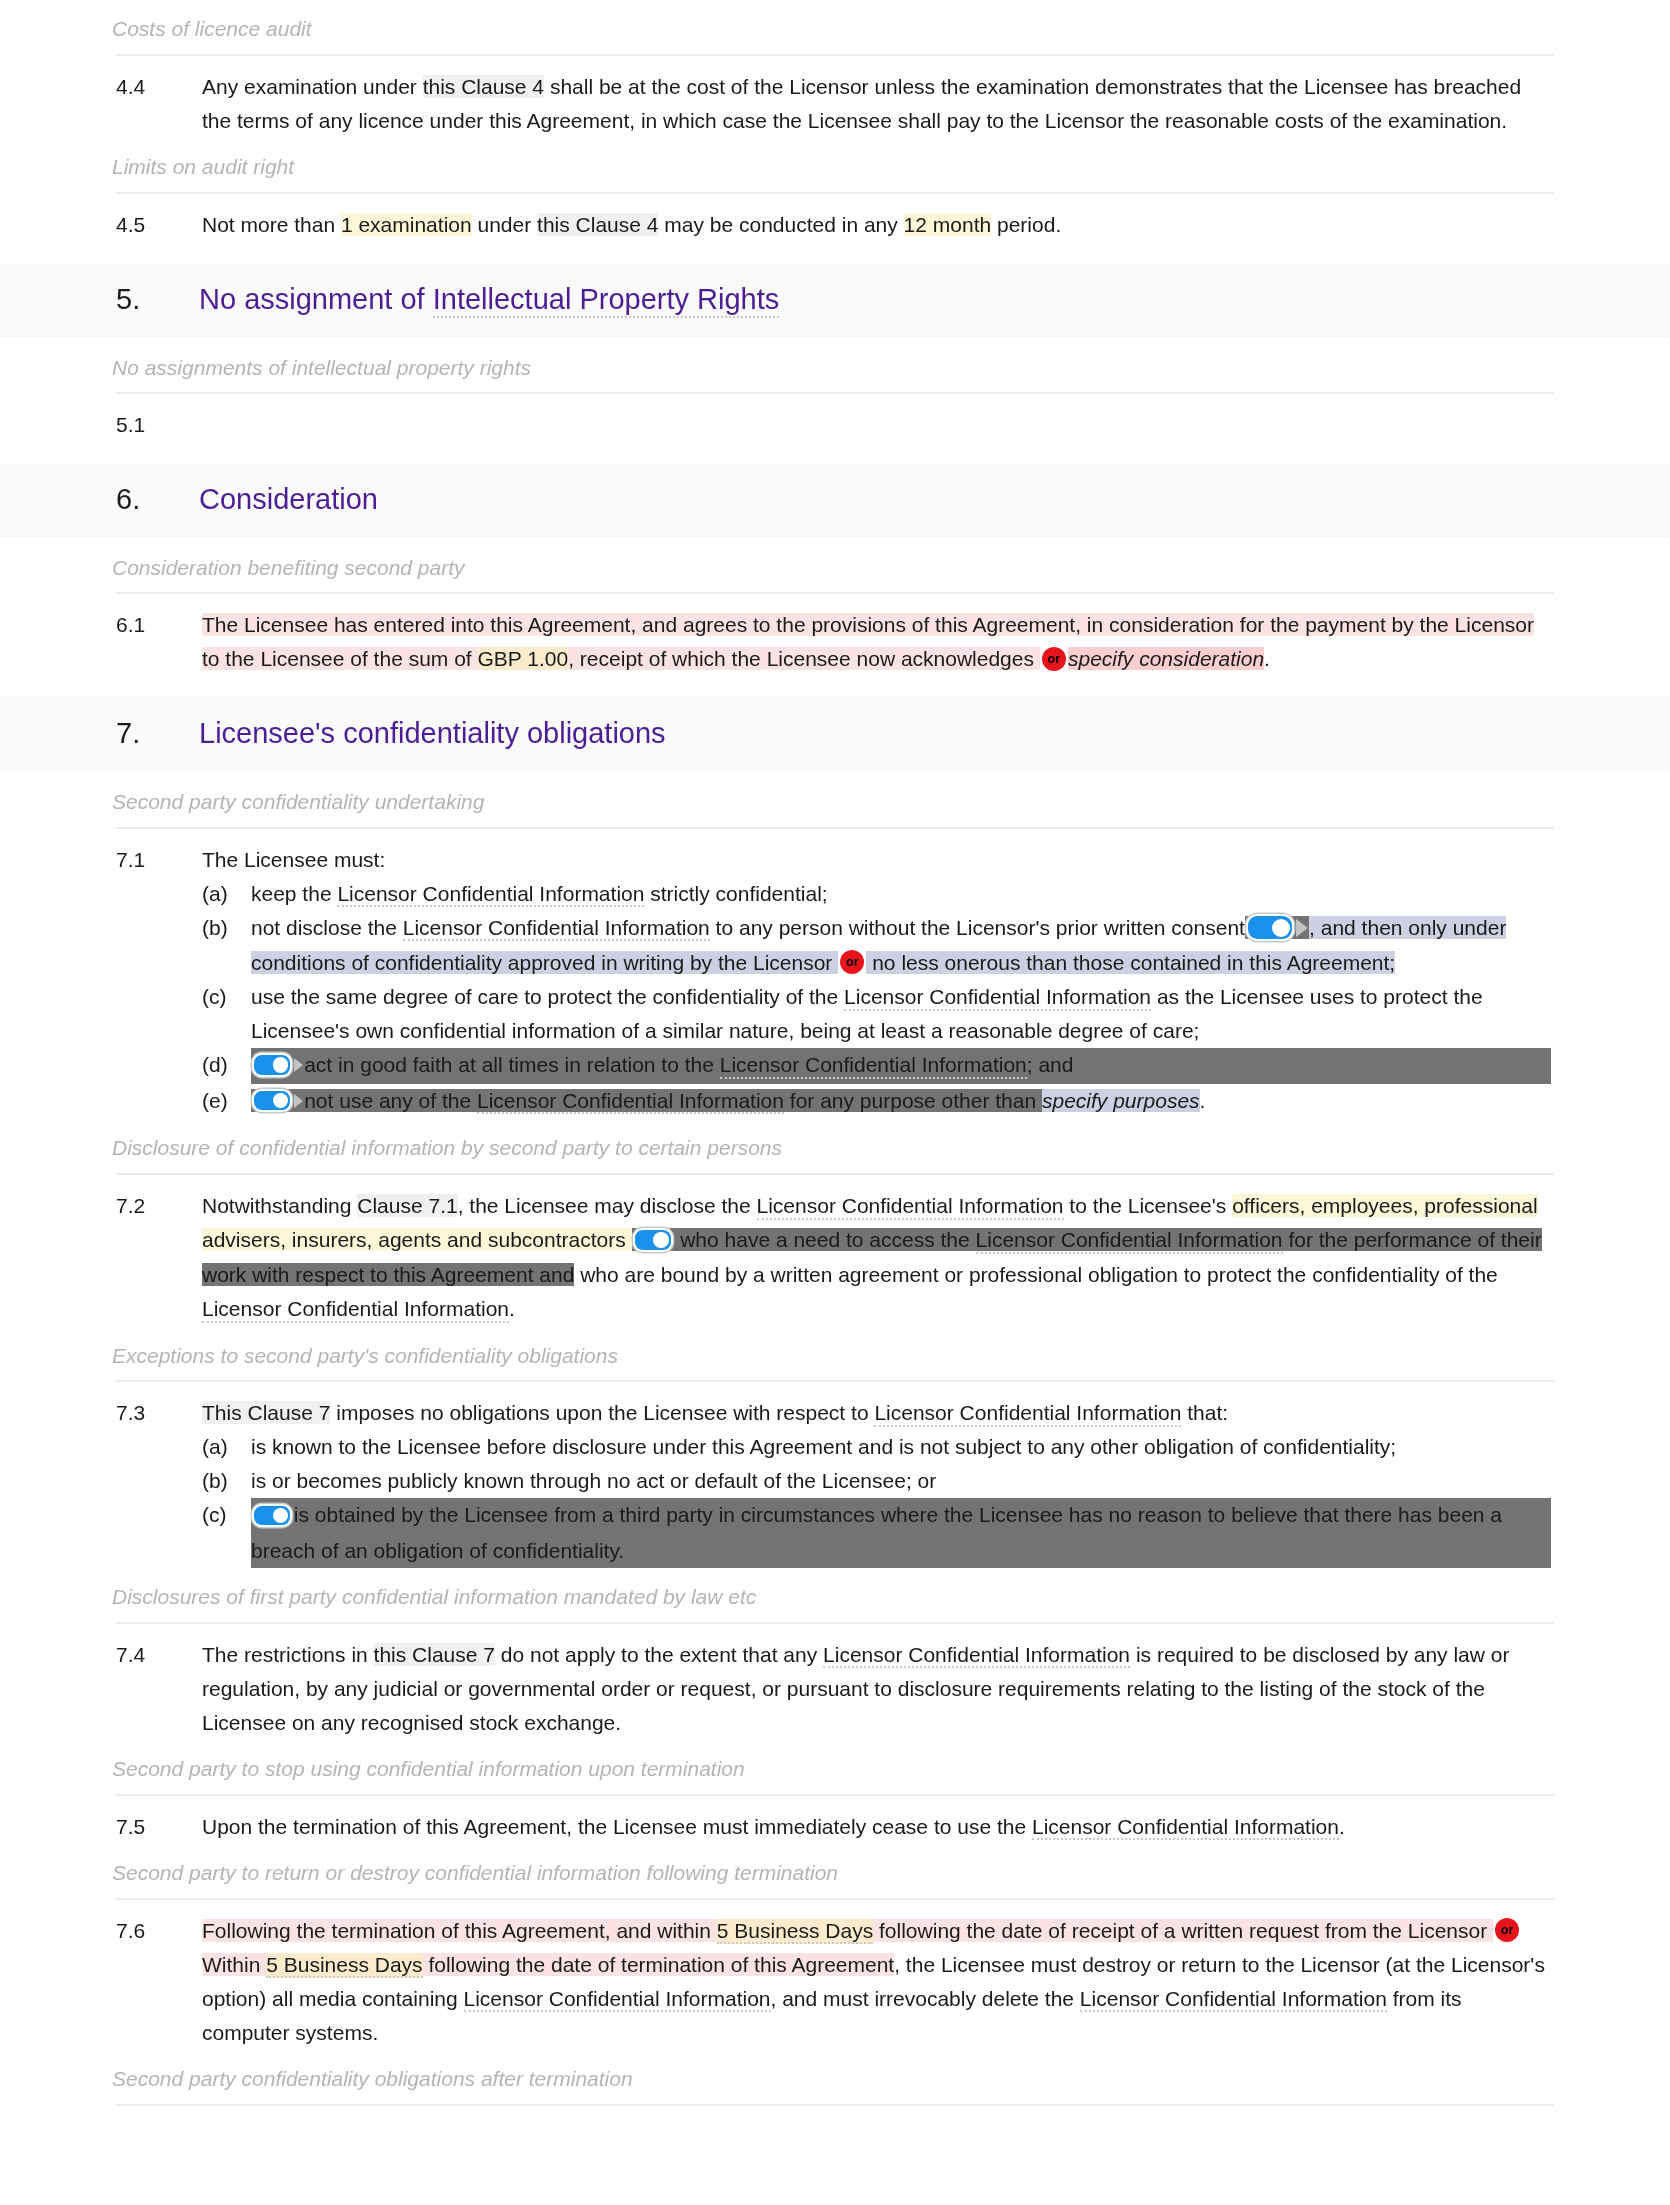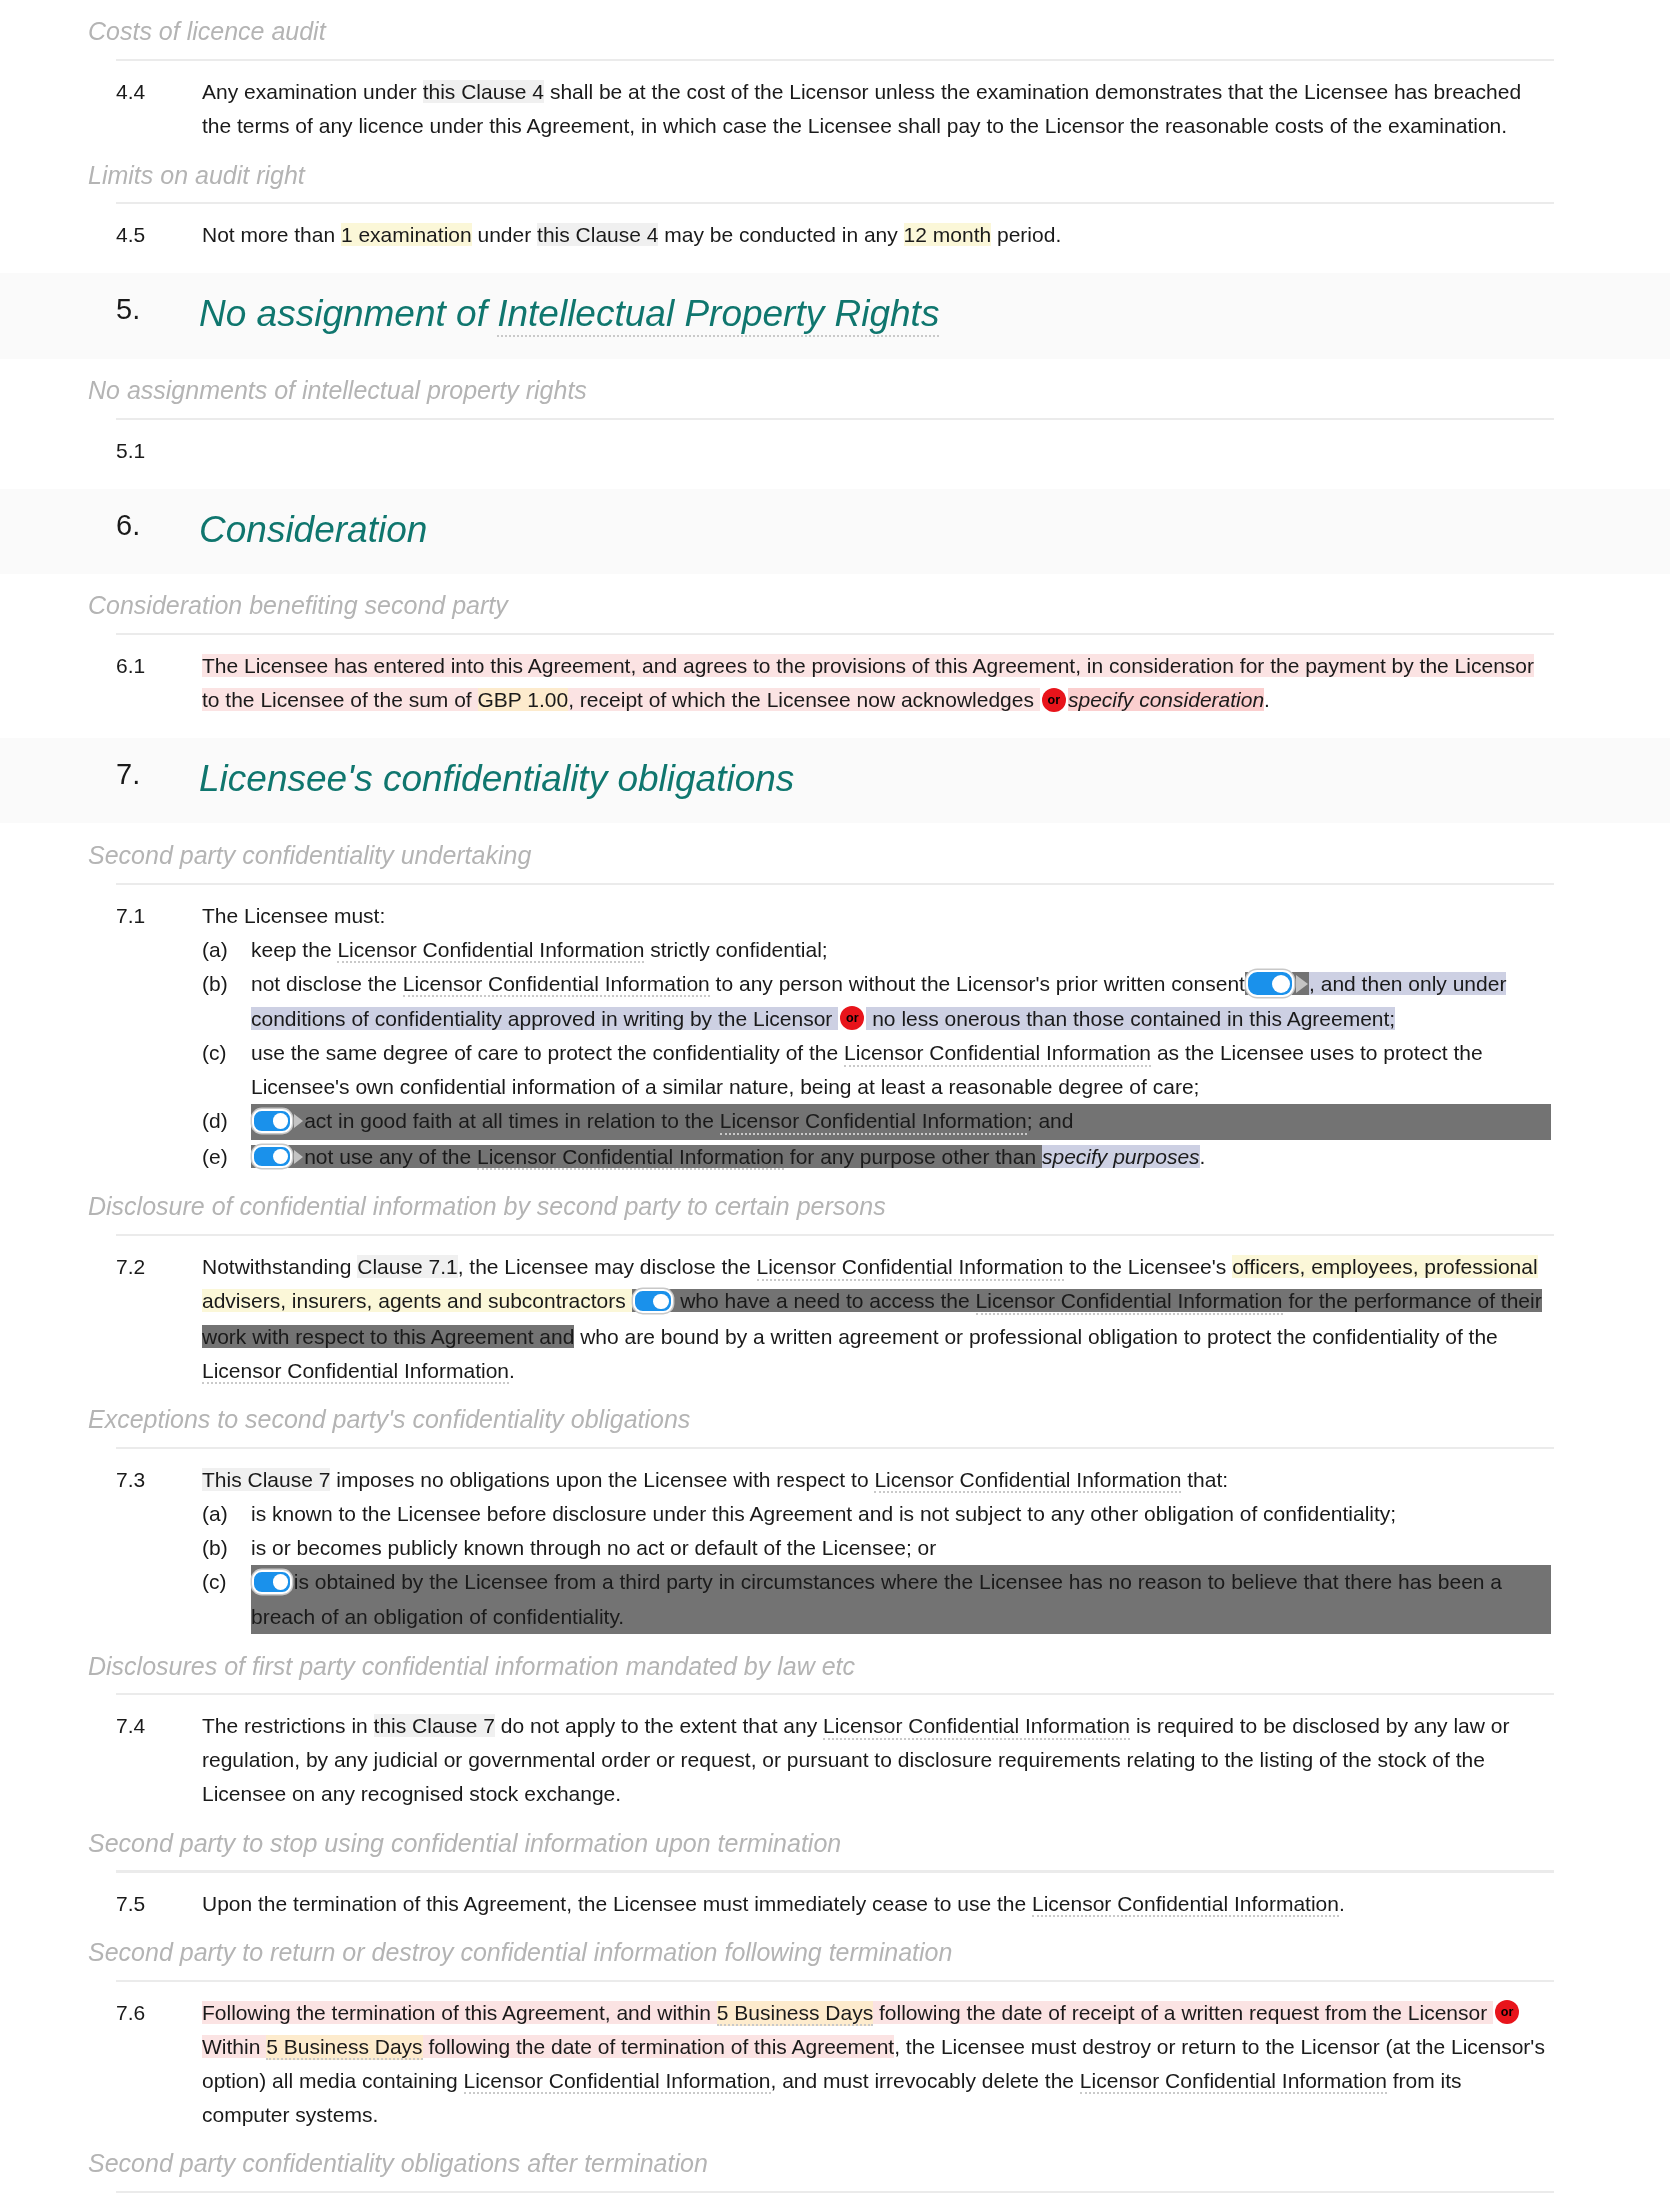--- a/index.html
+++ b/index.html
@@ -10,25 +10,25 @@
   }
   .page{position:relative;width:1670px;height:2205px;overflow:hidden;}
 
   
   .sec-head{
     background:#fafafa;padding:18px 0 21px 0;margin:0;
     display:flex;align-items:flex-start;
   }
   .sec-num{width:83px;flex:0 0 83px;padding-left:116px;
     font-size:29px;line-height:1.25;color:#1a1a1a;box-sizing:content-box;}
-  .sec-title{font-size:37px;line-height:1.25;color:#0f766e;font-style:italic;}
+  .sec-title{font-size:29px;line-height:1.25;color:#4c1d95;}
 
   .rubric{
-    color:#b4b4b4;font-style:italic;font-size:25px;line-height:1.3;
-    margin-left:88px;padding-top:15.4px;padding-bottom:11.2px;
+    color:#b4b4b4;font-style:italic;font-size:21px;line-height:1.3;
+    margin-left:112px;padding-top:15.4px;padding-bottom:11.2px;
   }
   .rule{height:2.1px;background:#ebebeb;margin-left:116px;margin-right:116px;}
 
   .clause{display:flex;align-items:flex-start;padding-top:14px;}
   .cl-num{
     flex:0 0 86px;width:86px;padding-left:116px;box-sizing:content-box;
     font-size:21px;line-height:34px;color:#1a1a1a;
   }
   .cl-body{
     flex:1 1 auto;padding-right:119px;

